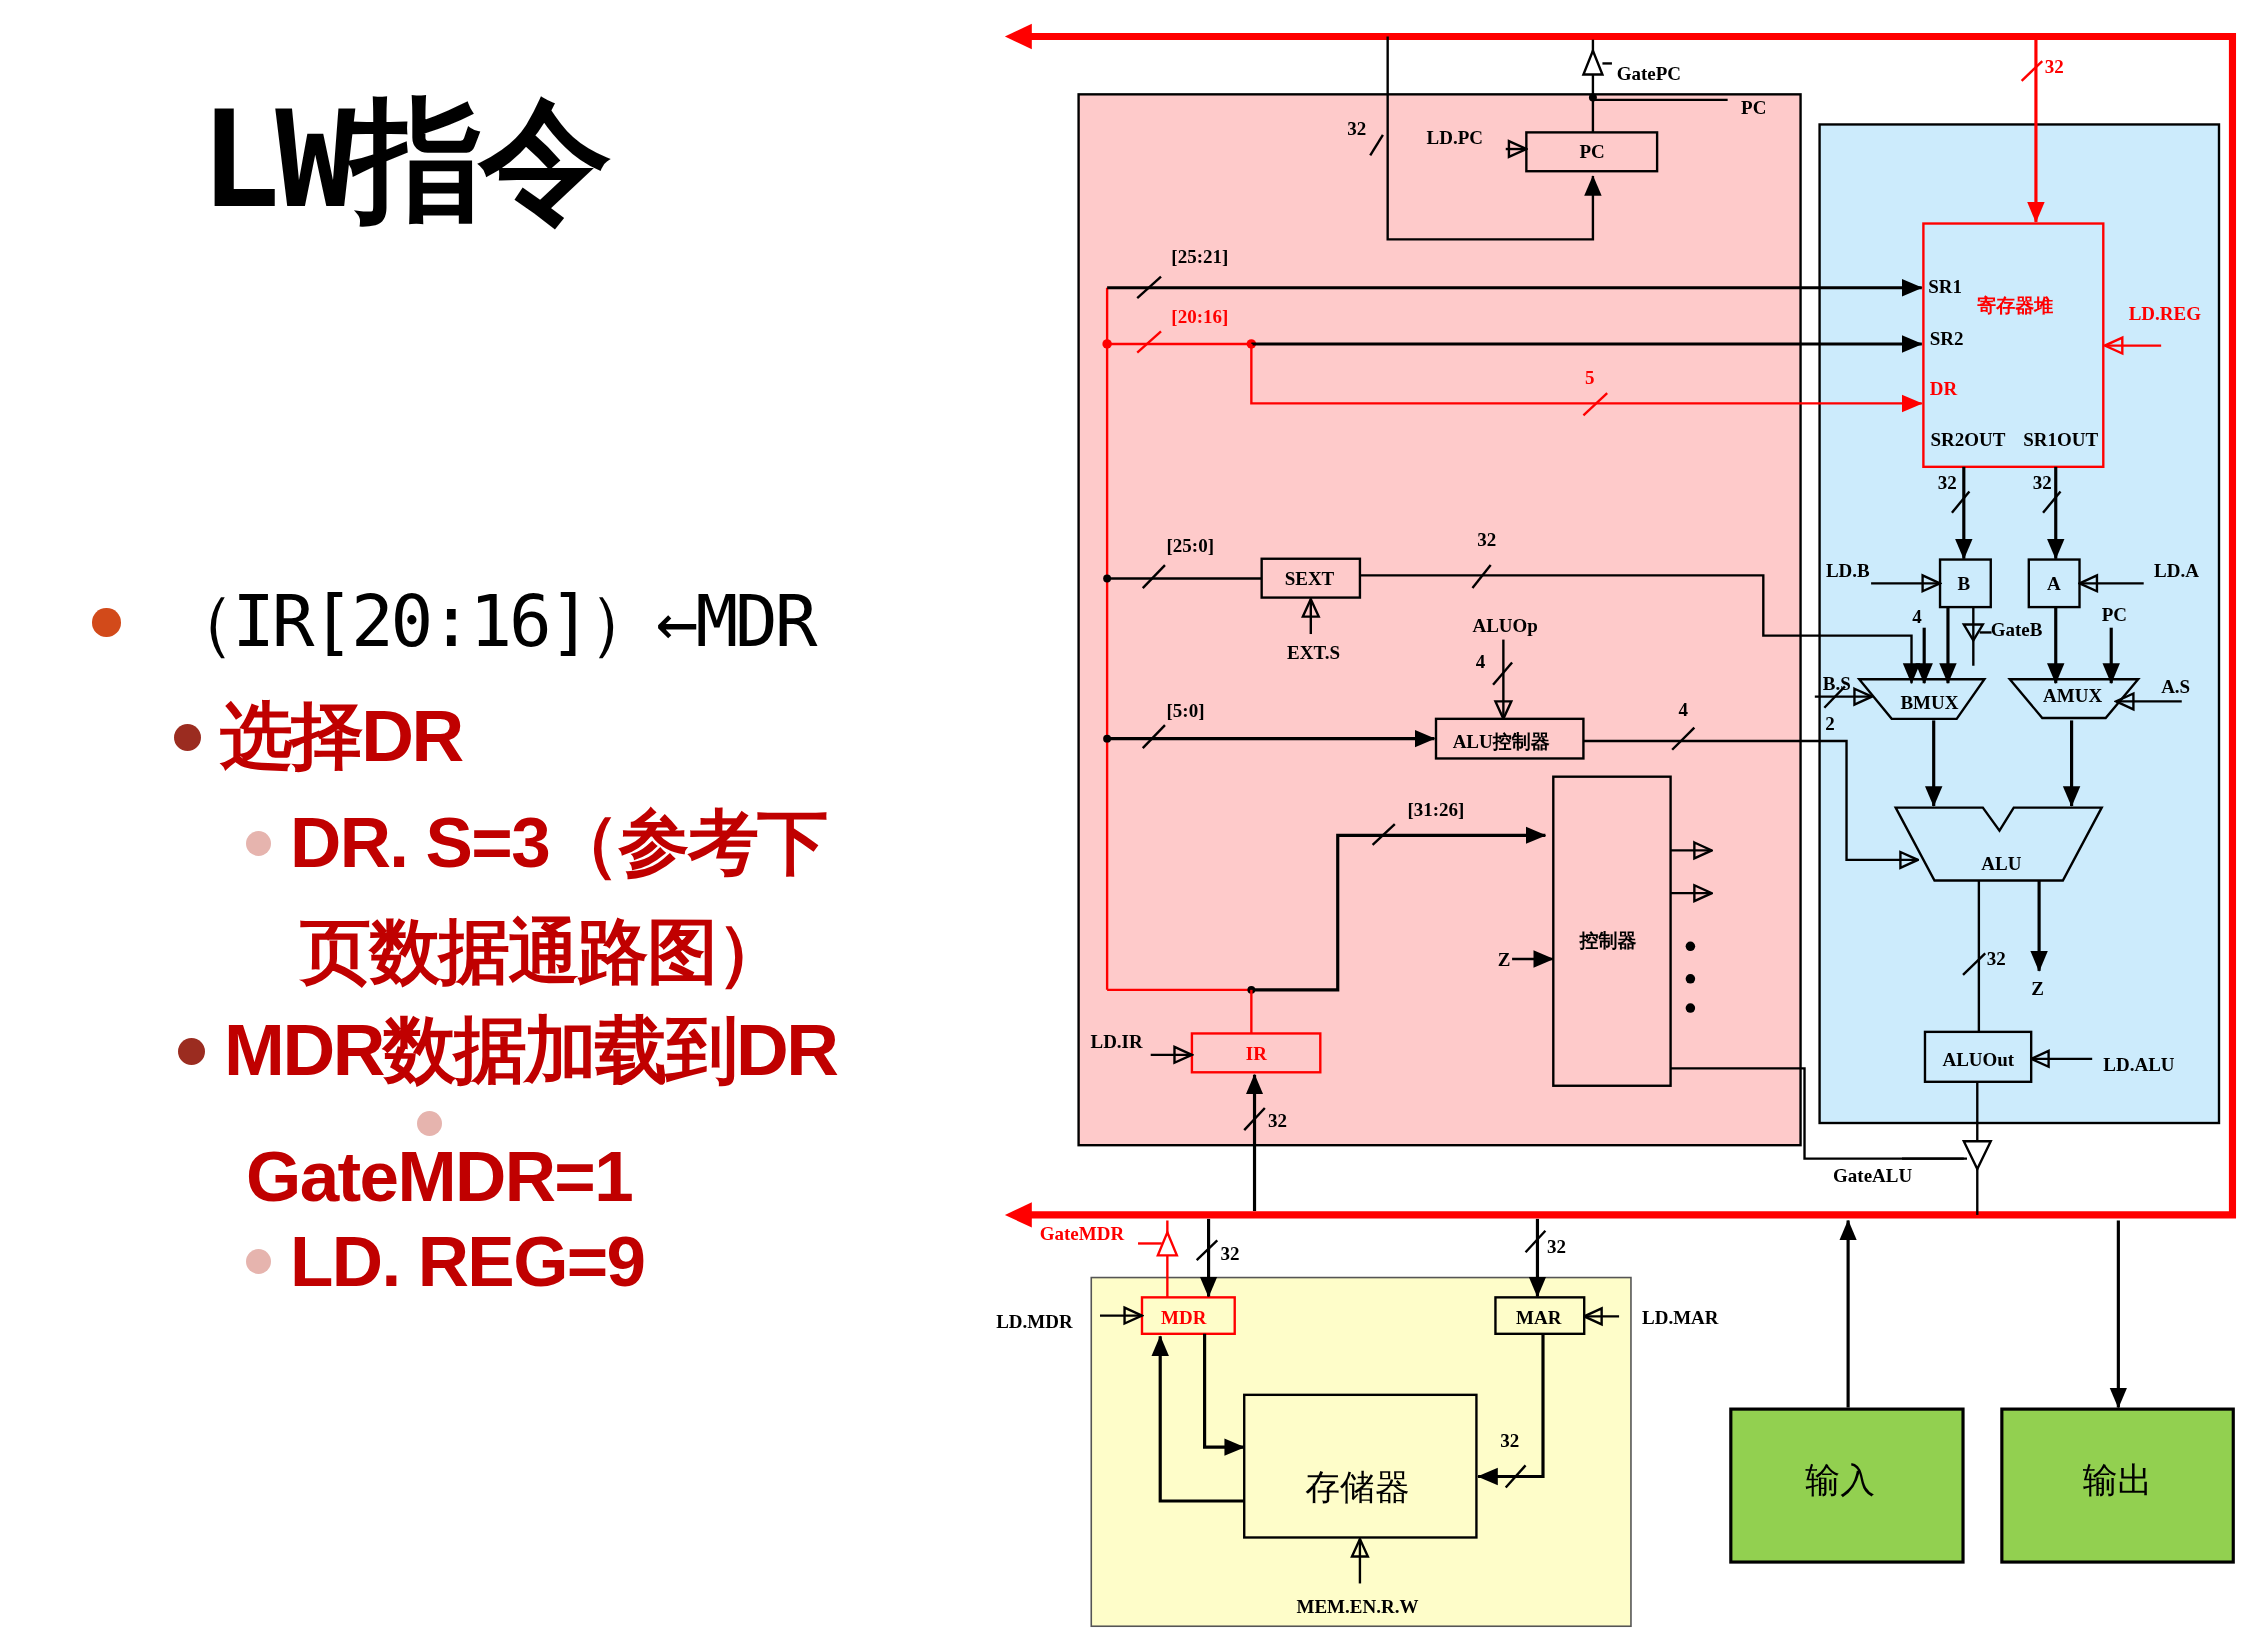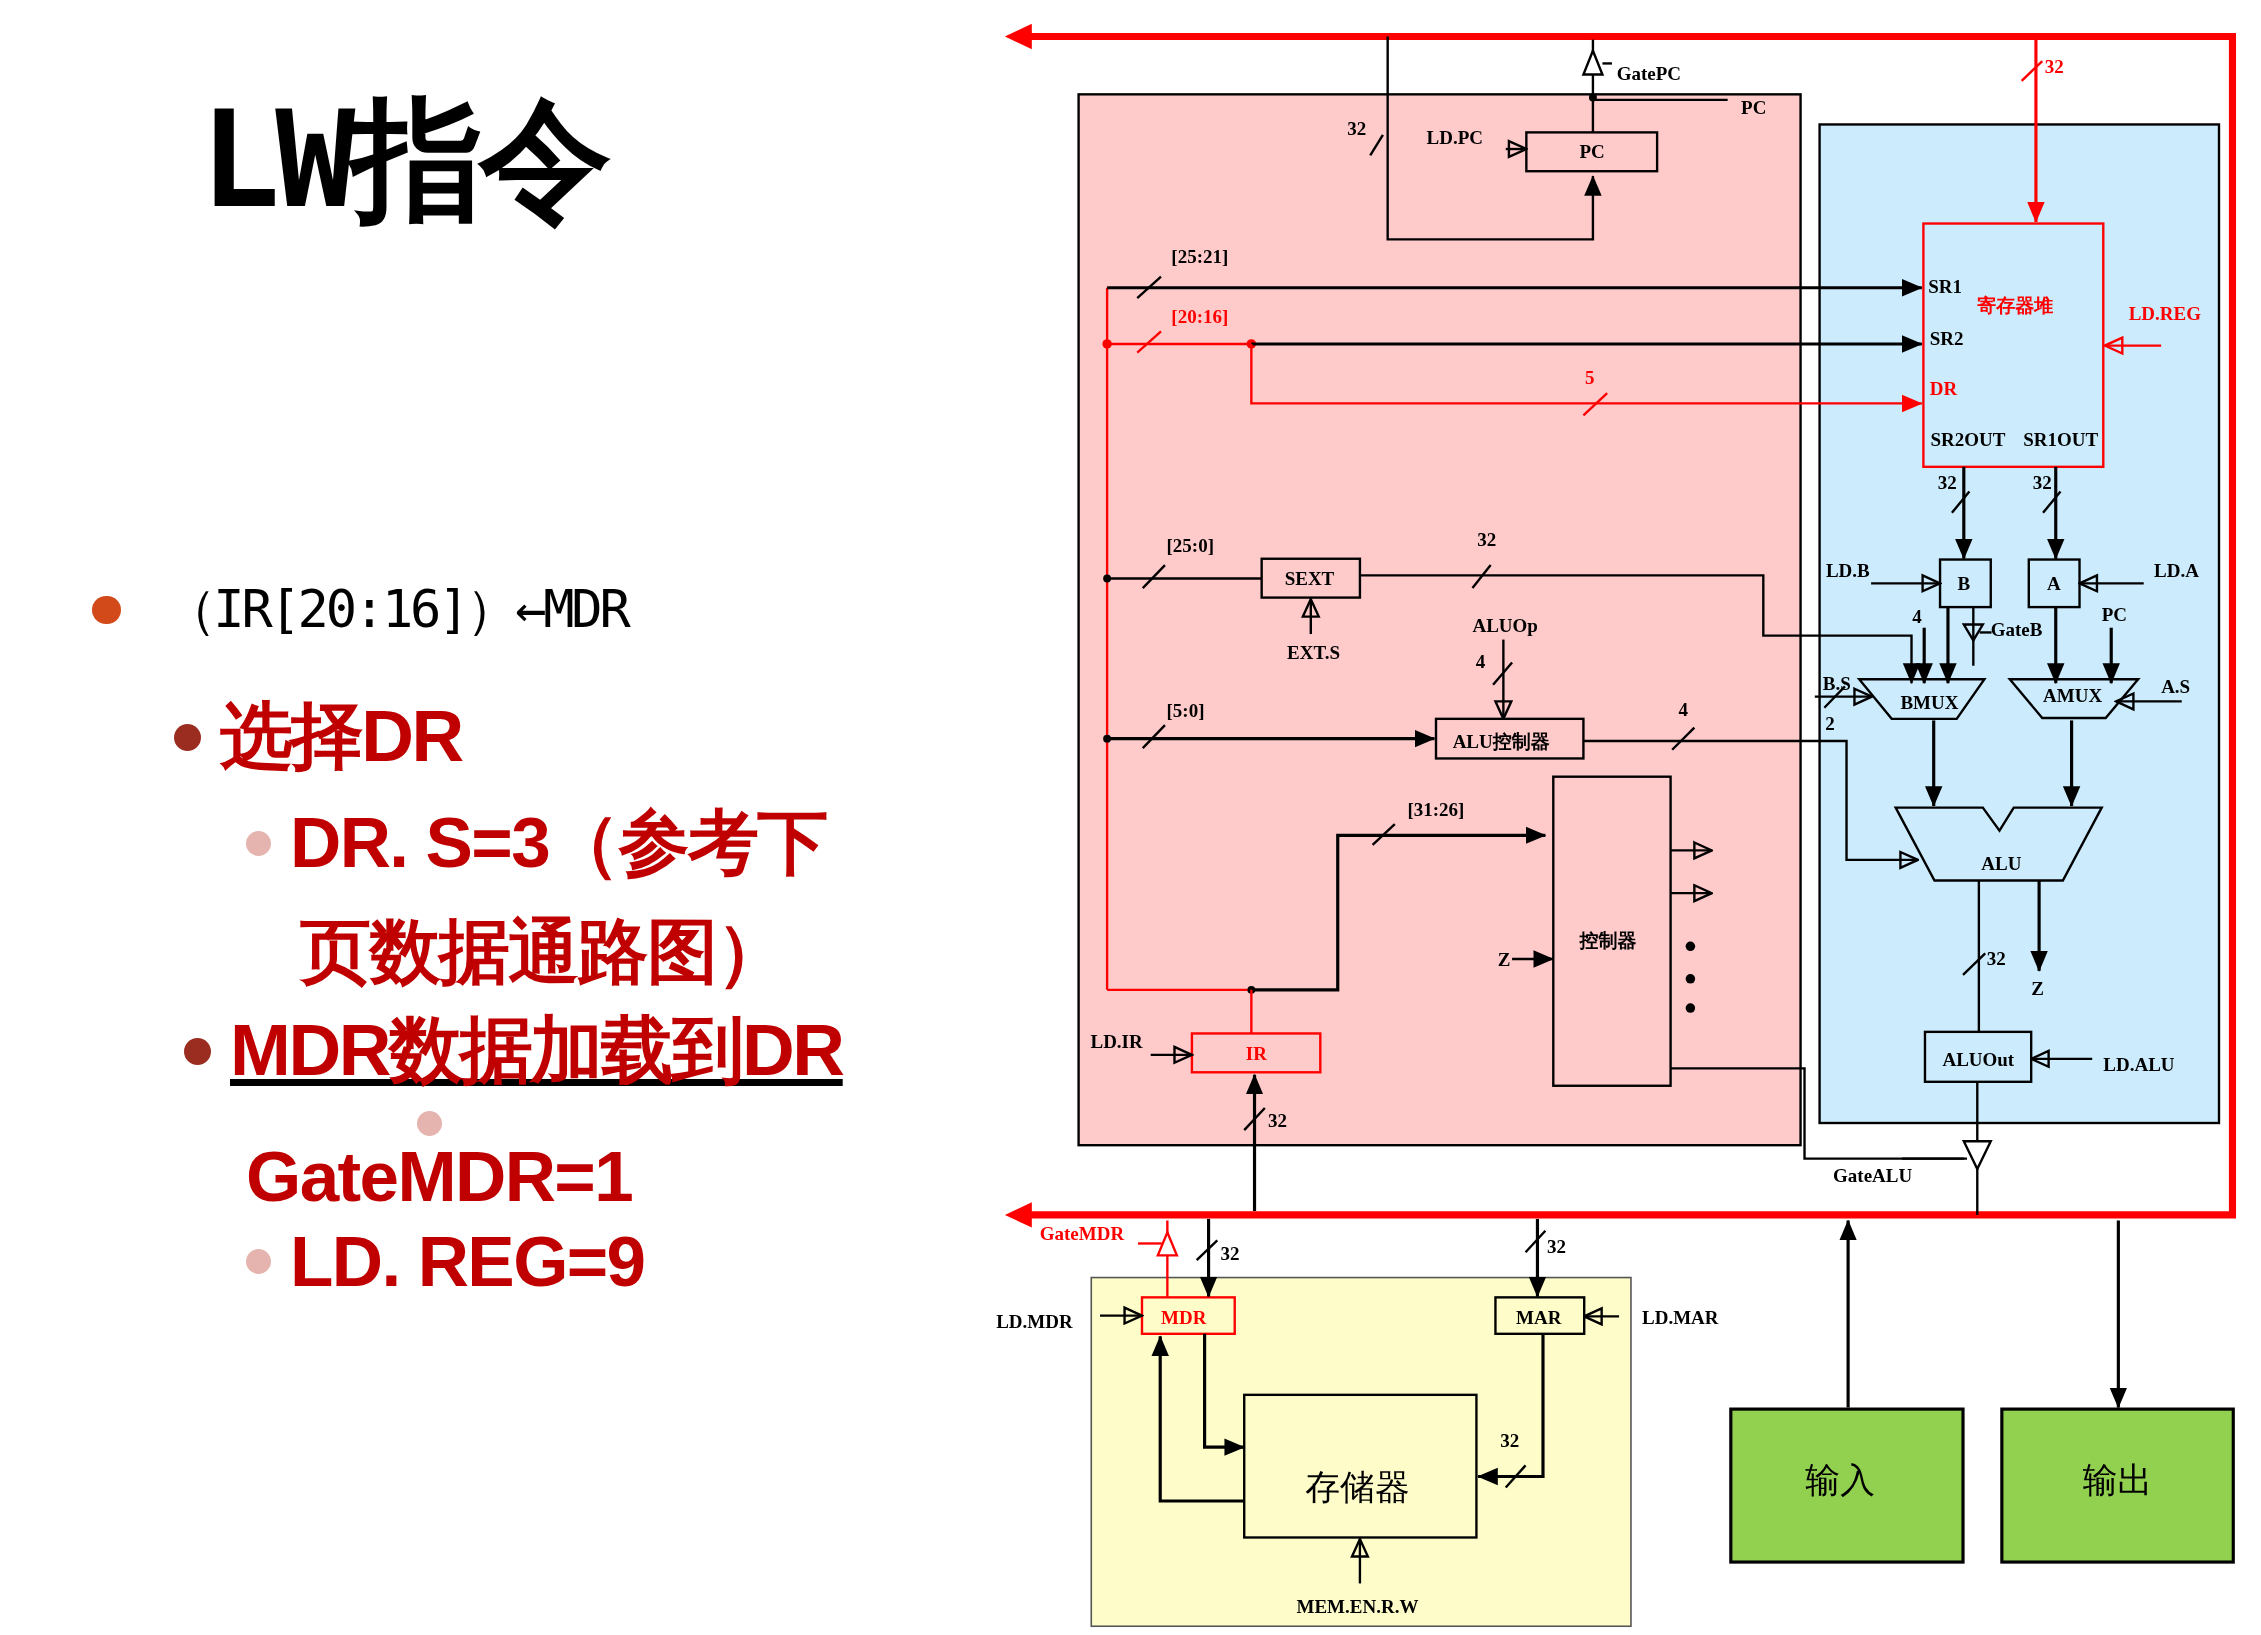--- a/index.html
+++ b/index.html
@@ -3,21 +3,21 @@
 <meta charset="utf-8">
 <style>
   html, body { margin:0; padding:0; background:#ffffff; }
   #slide { position:relative; width:2261px; height:1635px; background:#ffffff; overflow:hidden; }
   .title { position:absolute; left:200px; top:94px; font-family:"DejaVu Sans Mono","Liberation Mono",monospace; font-weight:bold; font-size:133px; line-height:1; color:#000; letter-spacing:-4.8px; }
   .bullet-row { position:absolute; display:flex; align-items:center; white-space:nowrap; }
   .dot { border-radius:50%; flex:0 0 auto; }
   .l1 .dot { width:28.5px; height:28.5px; background:#D24A1A; margin-right:44px; }
   .l2 .dot { width:27px; height:27px; background:#9B2C20; margin-right:19px; }
   .l3 .dot { width:25px; height:25px; background:#E6B4AE; margin-right:19px; }
-  .l1 .txt { font-family:"DejaVu Sans Mono","Liberation Mono",monospace; font-size:52px; color:#000; letter-spacing:-3.2px; }
+  .l1 .txt { font-family:"DejaVu Sans Mono","Liberation Mono",monospace; font-size:71px; color:#000; letter-spacing:-3.2px; }
   .l2 .txt, .l3 .txt { font-family:"Liberation Sans","DejaVu Sans",sans-serif; font-weight:bold; color:#C00000; }
   .l2 .txt { font-size:73px; letter-spacing:-2.4px; }
   .l3 .txt { font-size:71px; letter-spacing:-1.6px; }
   .cont { position:absolute; font-family:"Liberation Sans","DejaVu Sans",sans-serif; font-weight:bold; color:#C00000; font-size:71px; white-space:nowrap; letter-spacing:-1.6px; }
   svg#diagram { position:absolute; left:0; top:0; }
   svg text { font-family:"Liberation Serif","DejaVu Serif",serif; font-weight:bold; }
   .lbl { font-size:24px; fill:#000; }
   .lbl-r { font-size:24px; fill:#ff0000; }
   .big { font-size:44px; font-weight:normal; fill:#000; }
 </style>
@@ -37,21 +37,21 @@
     <span class="dot"></span>
     <span class="txt">选择DR</span>
   </div>
 
   <div class="bullet-row l3" style="left:246px; top:796px;">
     <span class="dot"></span>
     <span class="txt">DR. S=3（参考下</span>
   </div>
   <div class="cont" style="left:300px; top:905px;">页数据通路图）</div>
 
-  <div class="bullet-row l2" style="left:184px; top:1002px;text-decoration:underline;">
+  <div class="bullet-row l2" style="left:178px; top:1002px;">
     <span class="dot"></span>
     <span class="txt">MDR数据加载到DR</span>
   </div>
 
   <div class="bullet-row l3" style="left:246px; top:1111px;flex-direction:column;">
     <span class="dot"></span>
     <span class="txt">GateMDR=1</span>
   </div>
 
   <div class="bullet-row l3" style="left:246px; top:1221px;">

